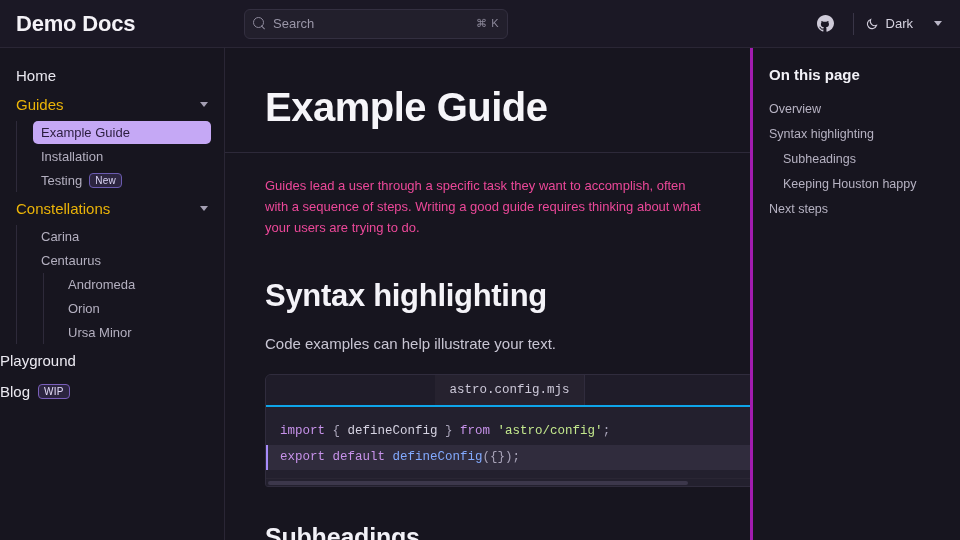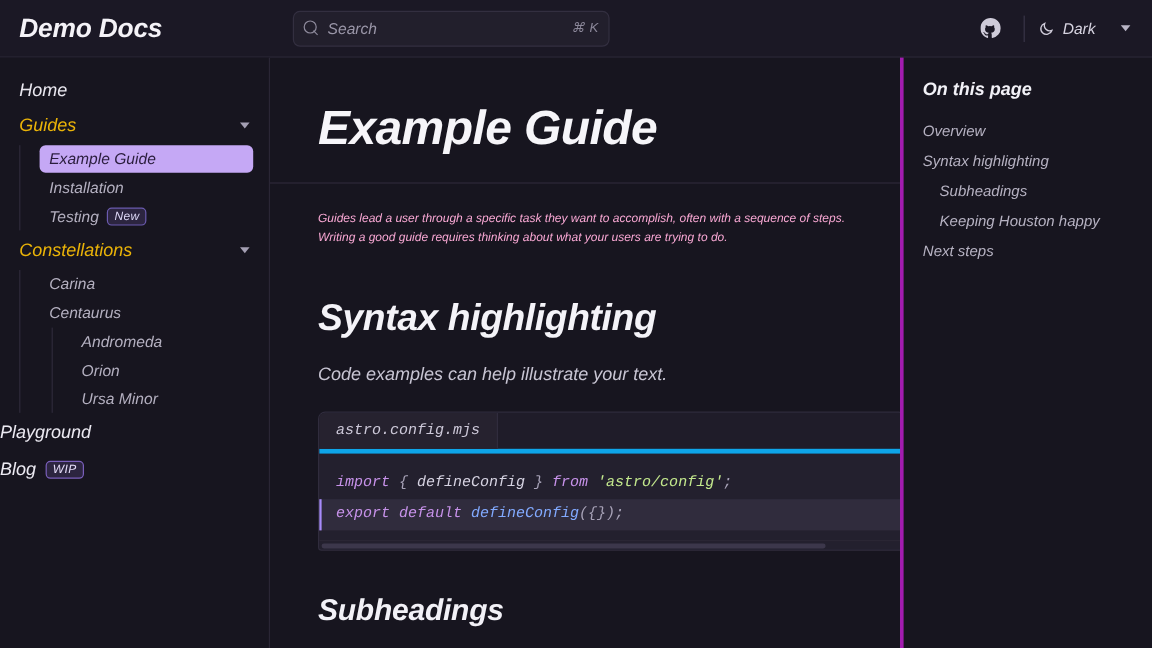--- a/index.html
+++ b/index.html
@@ -7,21 +7,21 @@
     width: 960px;
     height: 540px;
     overflow: hidden;
   }
   body {
     font-family: "Liberation Sans", sans-serif;
     background: #17151f;
     color: #c3c0ce;
     font-size: 14px;
   }
-  .app { width: 960px; height: 540px; display: flex; flex-direction: column; font-style: italic; }
+  .app { width: 960px; height: 540px; display: flex; flex-direction: column; }
 
   
   .header {
     height: 48px;
     flex: 0 0 48px;
     display: flex;
     align-items: center;
     background: #1b1825;
     border-bottom: 1px solid #2a2635;
     padding: 0 16px;
@@ -217,23 +217,23 @@
     font-weight: 700;
     letter-spacing: -0.5px;
     margin-bottom: 22px;
   }
   .rule {
     height: 1px;
     background: #2d2939;
     margin: 0 -40px 22px -40px;
   }
   p.lead {
-    font-size: 10px;
+    font-size: 13px;
     line-height: 1.62;
-    color: #f9a8d4;
+    color: #ec4899;
     max-width: 520px;
   }
   h2.sec {
     font-size: 31px;
     color: #f4f3f8;
     font-weight: 700;
     letter-spacing: -0.3px;
     margin: 40px 0 18px 0;
   }
   p.body {
@@ -247,21 +247,22 @@
     margin-top: 18px;
     width: 490px;
     border-radius: 6px 6px 3px 3px;
     overflow: hidden;
     background: #23202e;
     border: 1px solid #302c3d;
   }
   .code-tabs {
     display: flex;
     background: #1f1c29;
-    border-bottom: 4px solid #0ea5e9;
+    border-bottom: 2px solid #0ea5e9;
+    justify-content: center;
   }
   .code-tab {
     font-family: "Liberation Mono", monospace;
     font-size: 12.5px;
     color: #cdc9d9;
     padding: 8px 14px;
     background: #26222f;
     border-right: 1px solid #302c3d;
   }
   .code-body {

